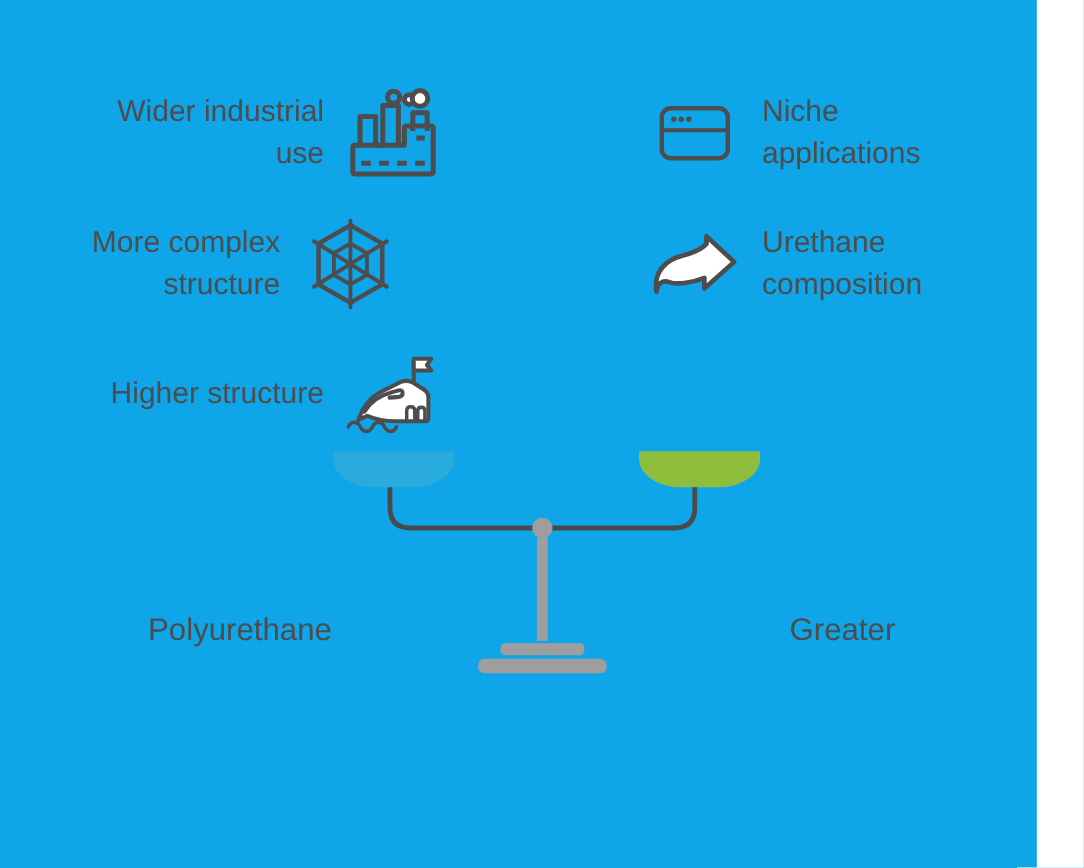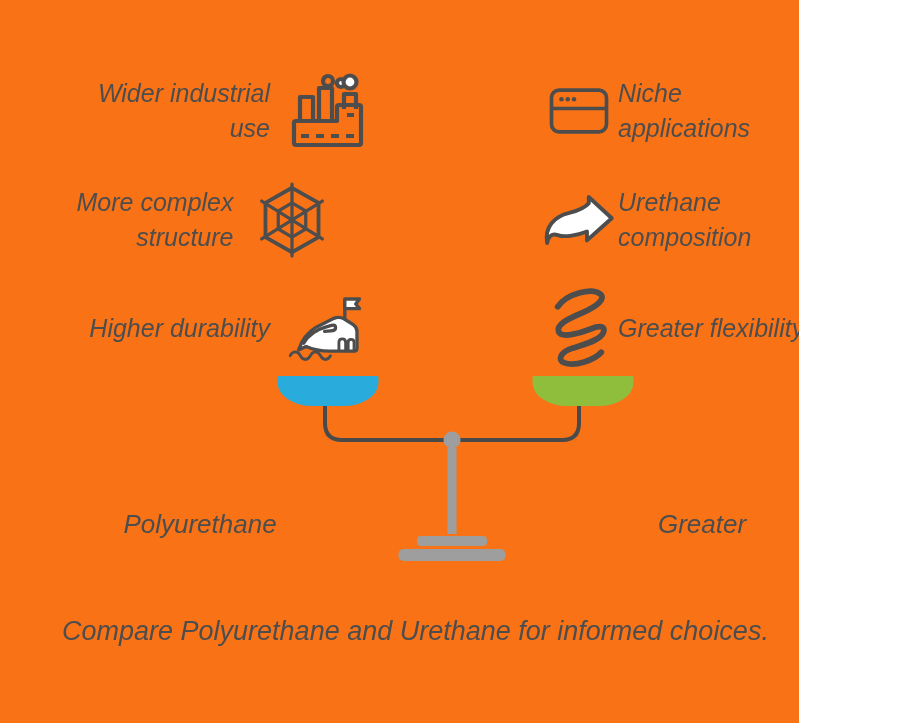--- a/index.html
+++ b/index.html
@@ -1,22 +1,22 @@
 <!DOCTYPE html>
 <html><head>
 <meta charset="utf-8">
 <style>
   html,body{margin:0;padding:0;background:#ffffff;}
   .page{
-    position:relative;width:799px;height:723px;background:#f97316;overflow:hidden;
-    font-family:"Liberation Sans", sans-serif;color:#4d4d4d;font-style:italic;
+    position:relative;width:864px;height:723px;background:#0ea5e9;overflow:hidden;
+    font-family:"Liberation Sans", sans-serif;color:#4d4d4d;
   }
   .feature-row{position:absolute;display:flex;align-items:center;}
   .row-left{left:40px;width:330px;justify-content:flex-end;gap:16px;}
-  .row-right{left:540px;width:345px;justify-content:flex-start;}
+  .row-right{left:540px;width:345px;justify-content:flex-start;gap:17px;}
   .icon-box{display:flex;align-items:center;justify-content:center;flex:0 0 auto;}
   .row-left .icon-box{width:84px;}
   .row-right .icon-box{width:78px;}
   .feature-text{
     font-size:25px;line-height:35px;white-space:pre-line;
   }
   .row-left .feature-text{text-align:right;}
   .row-right .feature-text{text-align:left;}
   .side-label{
     position:absolute;top:509px;font-size:26px;text-align:center;width:320px;
@@ -57,21 +57,21 @@
     <div class="icon-box">
       <svg width="72" height="78" viewBox="0 0 76 80" fill="none" stroke="#4d4d4d">
         <path d="M38,2 V78 M6,20 L70,60 M70,20 L6,60" stroke-width="3.4" stroke-linecap="round"></path>
         <path d="M38,6 L66,22 V58 L38,74 L10,58 V22 Z" stroke-width="4"></path>
         <path d="M38,22 L52.5,30.5 V49.5 L38,58 L23.5,49.5 V30.5 Z" stroke-width="3.4"></path>
       </svg>
     </div>
   </div>
 
   <div class="feature-row row-left" style="top:281px;height:94px;">
-    <div class="feature-text">Higher durability</div>
+    <div class="feature-text">Higher structure</div>
     <div class="icon-box">
       <svg width="96" height="84" viewBox="0 0 100 88" fill="none" stroke="#4d4d4d" stroke-width="4" stroke-linejoin="round" stroke-linecap="round">
         <path d="M70,35 V11"></path>
         <path d="M70,9.5 H87.5 L83,15.5 L87.5,21 H70 Z" fill="#ffffff"></path>
         <path d="M15,70 C19,58 26,49 36,43 L57,32.5 Q63,30 69,33 L80,40 Q84.5,43 84.5,48 V68 Q84.5,71.5 81,71.5 H52 Q36,71.5 24,66 Z" fill="#ffffff"></path>
         <path d="M21,62 C27,52 36,46 47,43 L54,41 Q59,39.5 59,43.5 Q59,47.5 53,47.5 L46,48"></path>
         <path d="M63,71.5 V61 q0,-4 4,-4 t4,4 V71.5 M74,71.5 V61 q0,-3.5 3.5,-3.5 t3.5,3.5 V71.5" stroke-width="3.4"></path>
         <path d="M5,77 c3,-6 9,-6 12,0 c3,6 9,6 12,0 c3,-6 9,-6 12,0 c3,6 9,6 12,0" stroke-width="3.4"></path>
       </svg>
     </div>
@@ -94,39 +94,30 @@
   <div class="feature-row row-right" style="top:173px;height:94px;">
     <div class="icon-box">
       <svg width="82" height="60" viewBox="0 0 88 64" fill="none" stroke="#4d4d4d" stroke-width="4.4" stroke-linejoin="round">
         <path d="M8,58 C5,40 16,28 33,24 C44,21 51,18 55,13 L55,6 L81,30 L53,55 L53,45 C43,49 28,52 20,49 C13,46.5 9,51 8,58 Z" fill="#ffffff"></path>
       </svg>
     </div>
     <div class="feature-text">Urethane
 composition</div>
   </div>
 
-  <div class="feature-row row-right" style="top:281px;height:94px;">
-    <div class="icon-box">
-      <svg width="62" height="86" viewBox="0 0 64 88" fill="none" stroke="#4d4d4d" stroke-width="6" stroke-linecap="round" stroke-linejoin="round">
-        <path d="M10,22 C20,8 46,2 54,9 C60,14 50,22 36,28 C22,34 8,40 11,48 C14,55 34,49 44,45 C54,41 60,42 57,49 C54,57 36,61 25,65 C13,69 9,77 17,80 C28,84 48,77 55,69"></path>
-      </svg>
-    </div>
-    <div class="feature-text">Greater flexibility</div>
-  </div>
 
   <svg class="scale-svg" width="400" height="195" viewBox="255 372 400 195">
     <path d="M273,376 h104 q1.5,0 1.5,2 v3.5 q0,12.5 -13.5,19.5 q-9,5 -20.5,5 h-33 q-11.5,0 -20.5,-5 q-13.5,-7 -13.5,-19.5 v-3.5 q0,-2 1.5,-2 z" fill="#29abdc"></path>
     <path transform="translate(255,0)" d="M273,376 h104 q1.5,0 1.5,2 v3.5 q0,12.5 -13.5,19.5 q-9,5 -20.5,5 h-33 q-11.5,0 -20.5,-5 q-13.5,-7 -13.5,-19.5 v-3.5 q0,-2 1.5,-2 z" fill="#8fbe3d"></path>
     <path d="M325,406 V423 Q325,440 342,440 H562 Q579,440 579,423 V406" fill="none" stroke="#4a4a4a" stroke-width="4"></path>
     <circle cx="452" cy="440" r="8.5" fill="#9e9e9e"></circle>
     <g fill="#9e9e9e">
       <rect x="447.5" y="448" width="9" height="86"></rect>
       <rect x="417" y="536" width="70" height="10" rx="4"></rect>
       <rect x="398.5" y="549" width="107" height="12" rx="5"></rect>
     </g>
   </svg>
 
   <div class="side-label left">Polyurethane</div>
   <div class="side-label right">Greater</div>
 
-  <div class="caption">Compare Polyurethane and Urethane for informed choices.</div>
 
 </div>
 
 </body></html>

